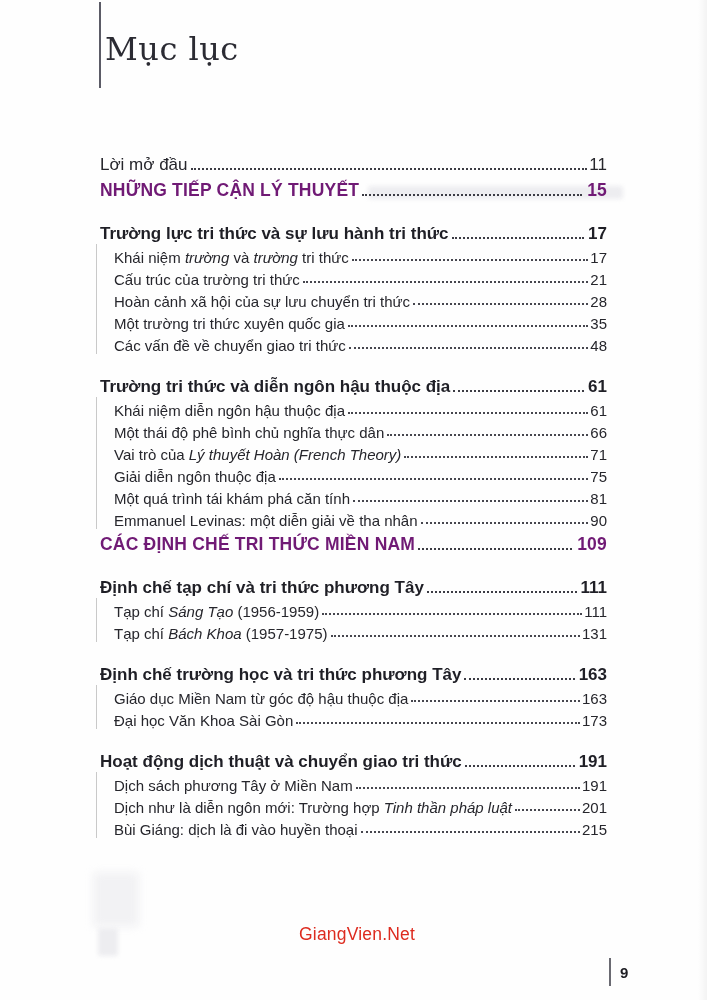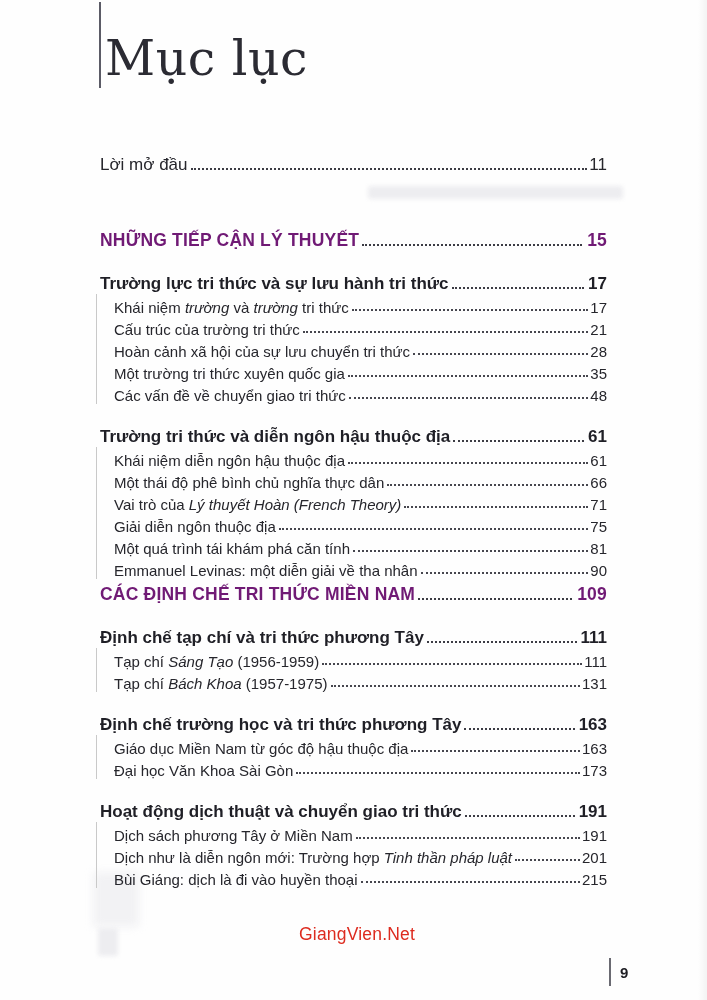--- a/index.html
+++ b/index.html
@@ -12,35 +12,35 @@
     overflow:hidden;
   }
   
   .title-rule{
     position:absolute;left:99px;top:2px;width:2px;height:86px;
     background:#5b5b66;
   }
   .page-title{
     position:absolute;left:105px;top:30px;margin:0;
     font-family:"DejaVu Serif",serif;
-    font-size:49px;font-weight:500;color:#2b2b33;
+    font-size:32px;font-weight:500;color:#2b2b33;
     letter-spacing:0.5px;
   }
   
   .toc{position:absolute;left:100px;top:151px;width:507px;}
   .row{display:flex;align-items:flex-end;white-space:nowrap;}
   .row .label{flex:0 0 auto;}
   .row .leader{
     flex:1 1 auto;min-width:12px;
     border-bottom:2px dotted #3c3c44;
     margin:0 2px 5px 3px;
   }
   .row .pg{flex:0 0 auto;text-align:right;}
   .it{font-style:italic;}
-  .front{height:24px;font-size:17px;margin-bottom:50px;}
+  .front{height:24px;font-size:17px;}
   .section{
     height:26px;margin-bottom:16px;
     font-size:17.5px;font-weight:bold;color:#701a75;
     letter-spacing:0.2px;
   }
   .section .pg{margin-left:3px;}
   .group{margin-top:19px;}
   .heading{height:24px;font-size:17px;font-weight:bold;color:#1f1f26;}
   .heading .pg{margin-left:2px;}
   .items{

